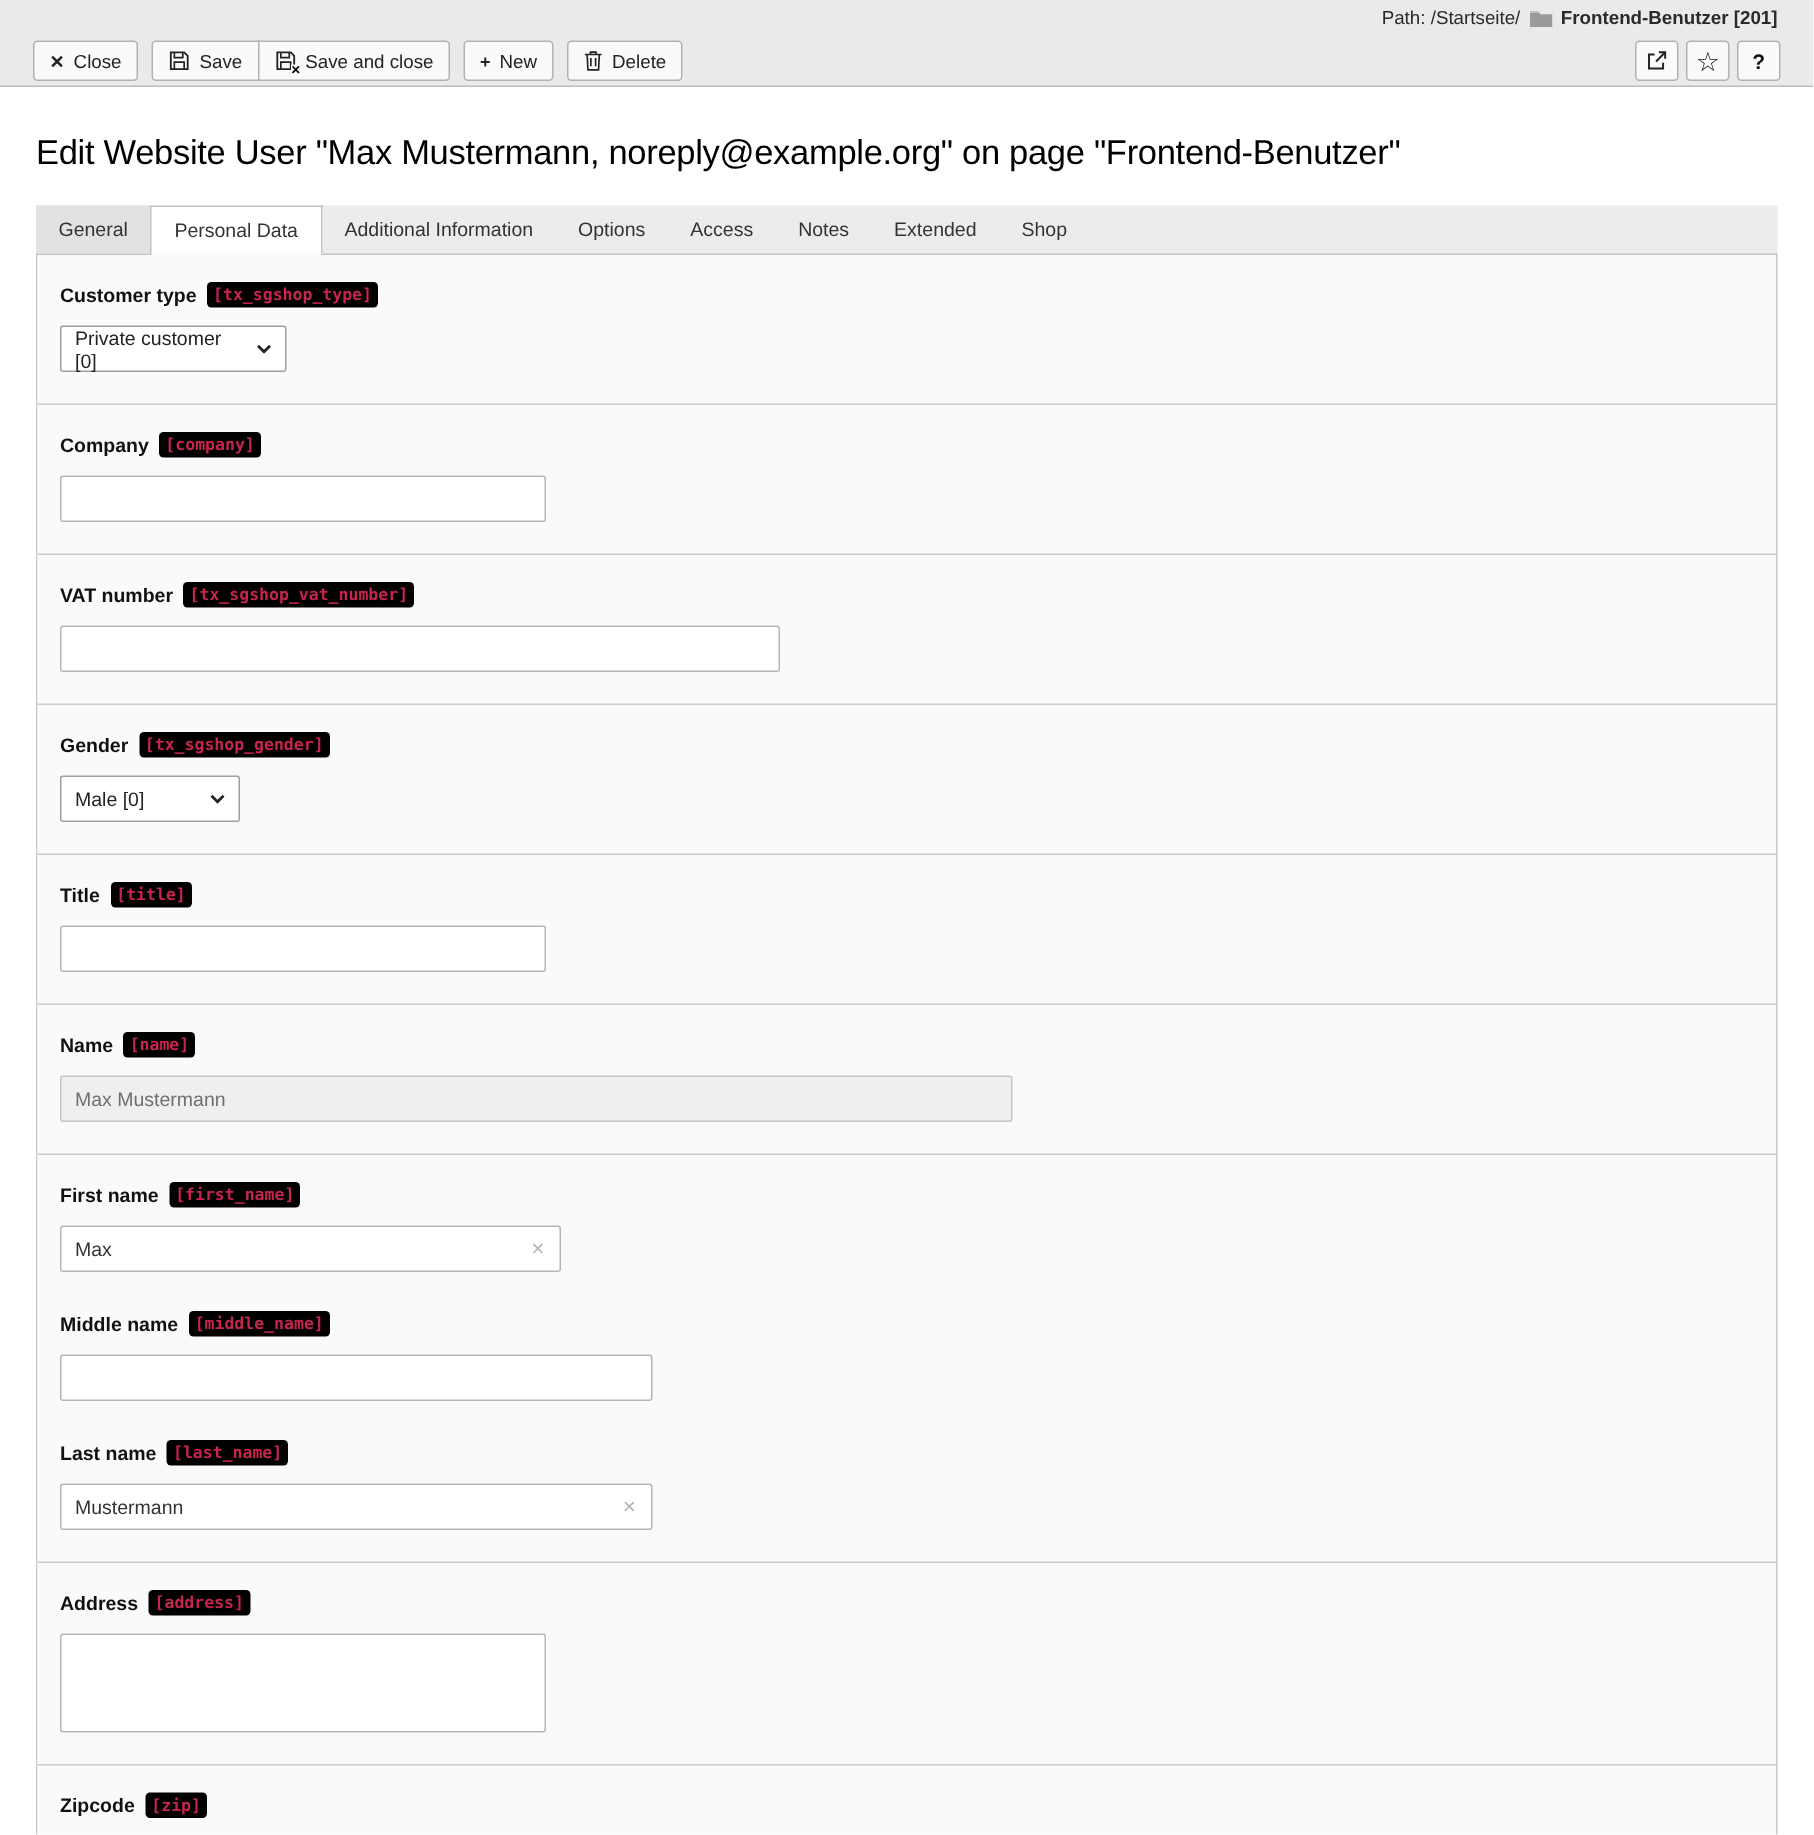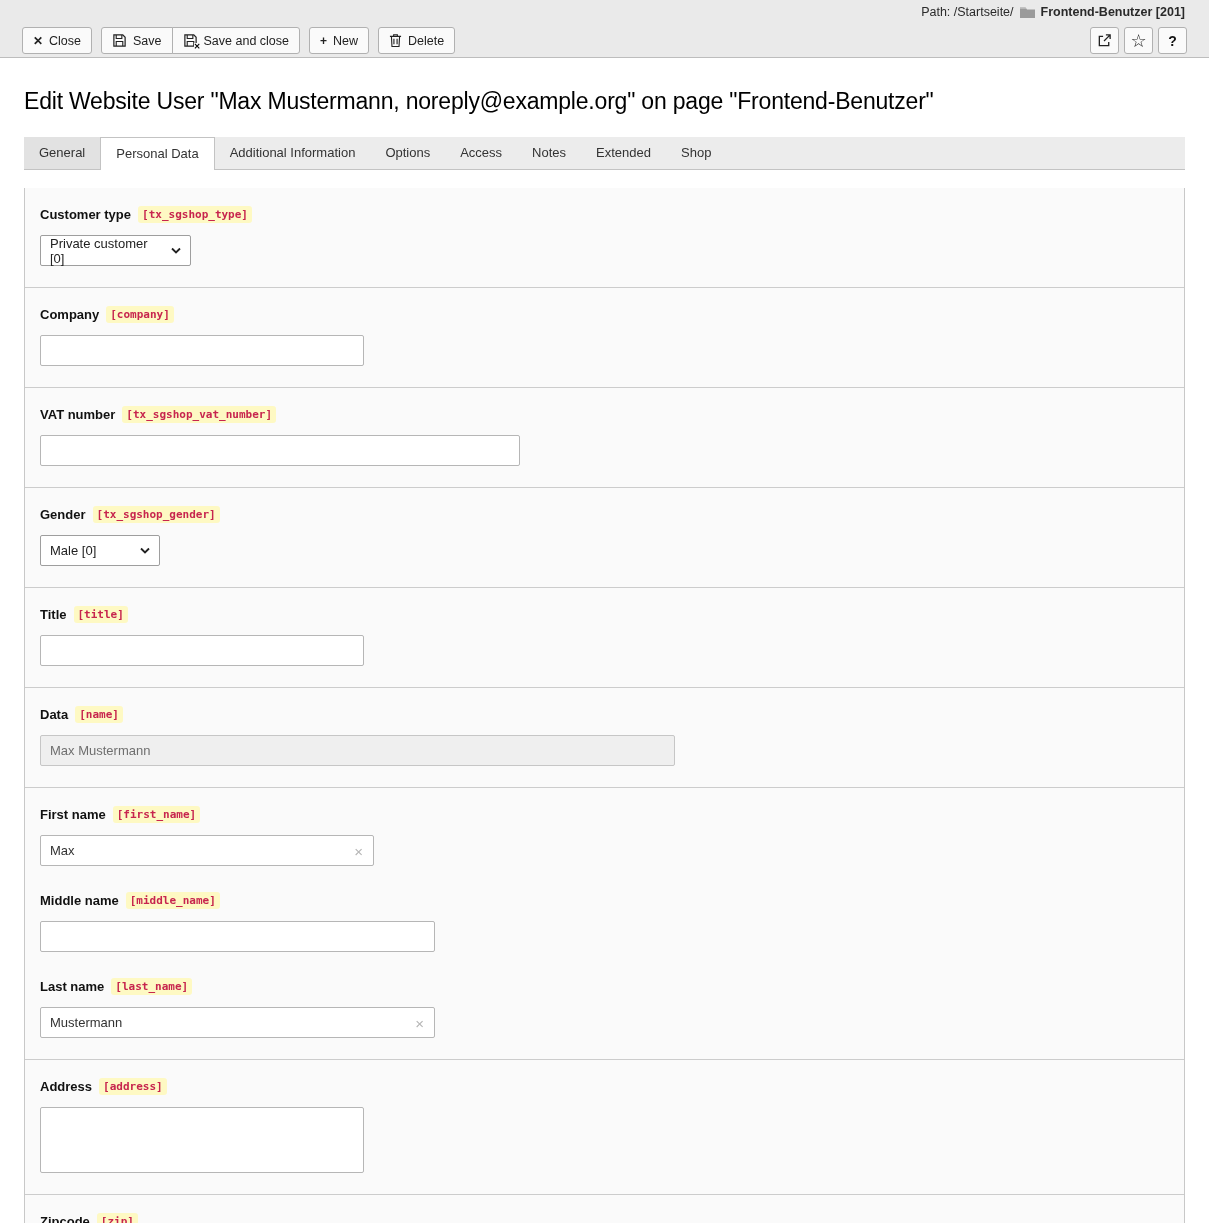--- a/index.html
+++ b/index.html
@@ -28,38 +28,38 @@
   .icon-btn .qmark { font-size:14px; font-weight:bold; color:#111; }
   .sav-wrap { position:relative; display:inline-flex; }
   .sav-wrap .mini-x { position:absolute; right:-3px; bottom:-3px; font-size:8px; font-weight:bold;
     color:#000; background:#fafafa; line-height:1; }
 
   
   .page-title { margin:30px 24px 22px 24px; font-size:23px; font-weight:500; color:#000;
     letter-spacing:-0.2px; }
 
   
-  .tabwrap { margin:18px 24px; }
+  .tabwrap { margin:0 24px; }
   .tabs { display:flex; background:#ececec; border-bottom:1px solid #c3c3c3; position:relative; }
   .tab { padding:8px 15px 7px 15px; font-size:13px; color:#333; cursor:pointer; position:relative; }
   .tab.first-inactive { background:#e2e2e2; }
   .tab.active { background:#fff; border:1px solid #c3c3c3; border-bottom:none; margin-bottom:-1px;
     padding-bottom:9px; z-index:2; }
 
   
   .formbox { margin:0 24px; border-left:1px solid #c8c8c8; border-right:1px solid #c8c8c8;
     border-bottom:1px solid #c8c8c8; }
   .section { background:#fafafa; padding:18px 15px 21px 15px; border-top:1px solid #cccccc; }
   .section:first-child { border-top:none; }
   .field { margin-bottom:26px; }
   .field:last-child { margin-bottom:0; }
   .label-row { display:flex; align-items:center; gap:7px; margin-bottom:12px; }
   .f-label { font-size:13px; font-weight:bold; color:#111; }
   .f-key { font-family:"DejaVu Sans Mono","Liberation Mono",monospace; font-size:11px;
-    color:#c7254e; background:#fef9c3; padding:2px 4px; border-radius:3px; font-weight:bold; }
+    color:#c7254e; background:#000000; padding:2px 4px; border-radius:3px; font-weight:bold; }
   .t-input { position:relative; height:31px; background:#fff; border:1px solid #b6b6b6;
     border-radius:2px; display:flex; align-items:center; padding:0 9px; font-size:13px; color:#333; }
   .t-input.disabled { background:#efefef; border-color:#c6c6c6; color:#6f6f6f; }
   .t-input .clear-x { position:absolute; right:10px; top:50%; transform:translateY(-50%);
     color:#b5b5b5; font-size:15px; line-height:1; cursor:pointer; }
   .sel { position:relative; height:31px; background:#fff; border:1px solid #9e9e9e;
     border-radius:2px; display:flex; align-items:center; padding:0 30px 0 9px; font-size:13px;
     color:#222; cursor:pointer; }
   .sel .chev { position:absolute; right:9px; top:50%; transform:translateY(-50%); display:flex; }
   .t-area { background:#fff; border:1px solid #b6b6b6; border-radius:2px; }
@@ -214,21 +214,21 @@
           <span class="f-key">[title]</span>
         </div>
         <div class="t-input" style="width: 324px;">
           <span class="in-val"></span>
         </div>
       </div>
     </div>
     <div class="section">
       <div class="field">
         <div class="label-row">
-          <span class="f-label">Data</span>
+          <span class="f-label">Name</span>
           <span class="f-key">[name]</span>
         </div>
         <div class="t-input disabled" style="width: 635px;">
           <span class="in-val">Max Mustermann</span>
         </div>
       </div>
     </div>
     <div class="section">
       <div class="field">
         <div class="label-row">

